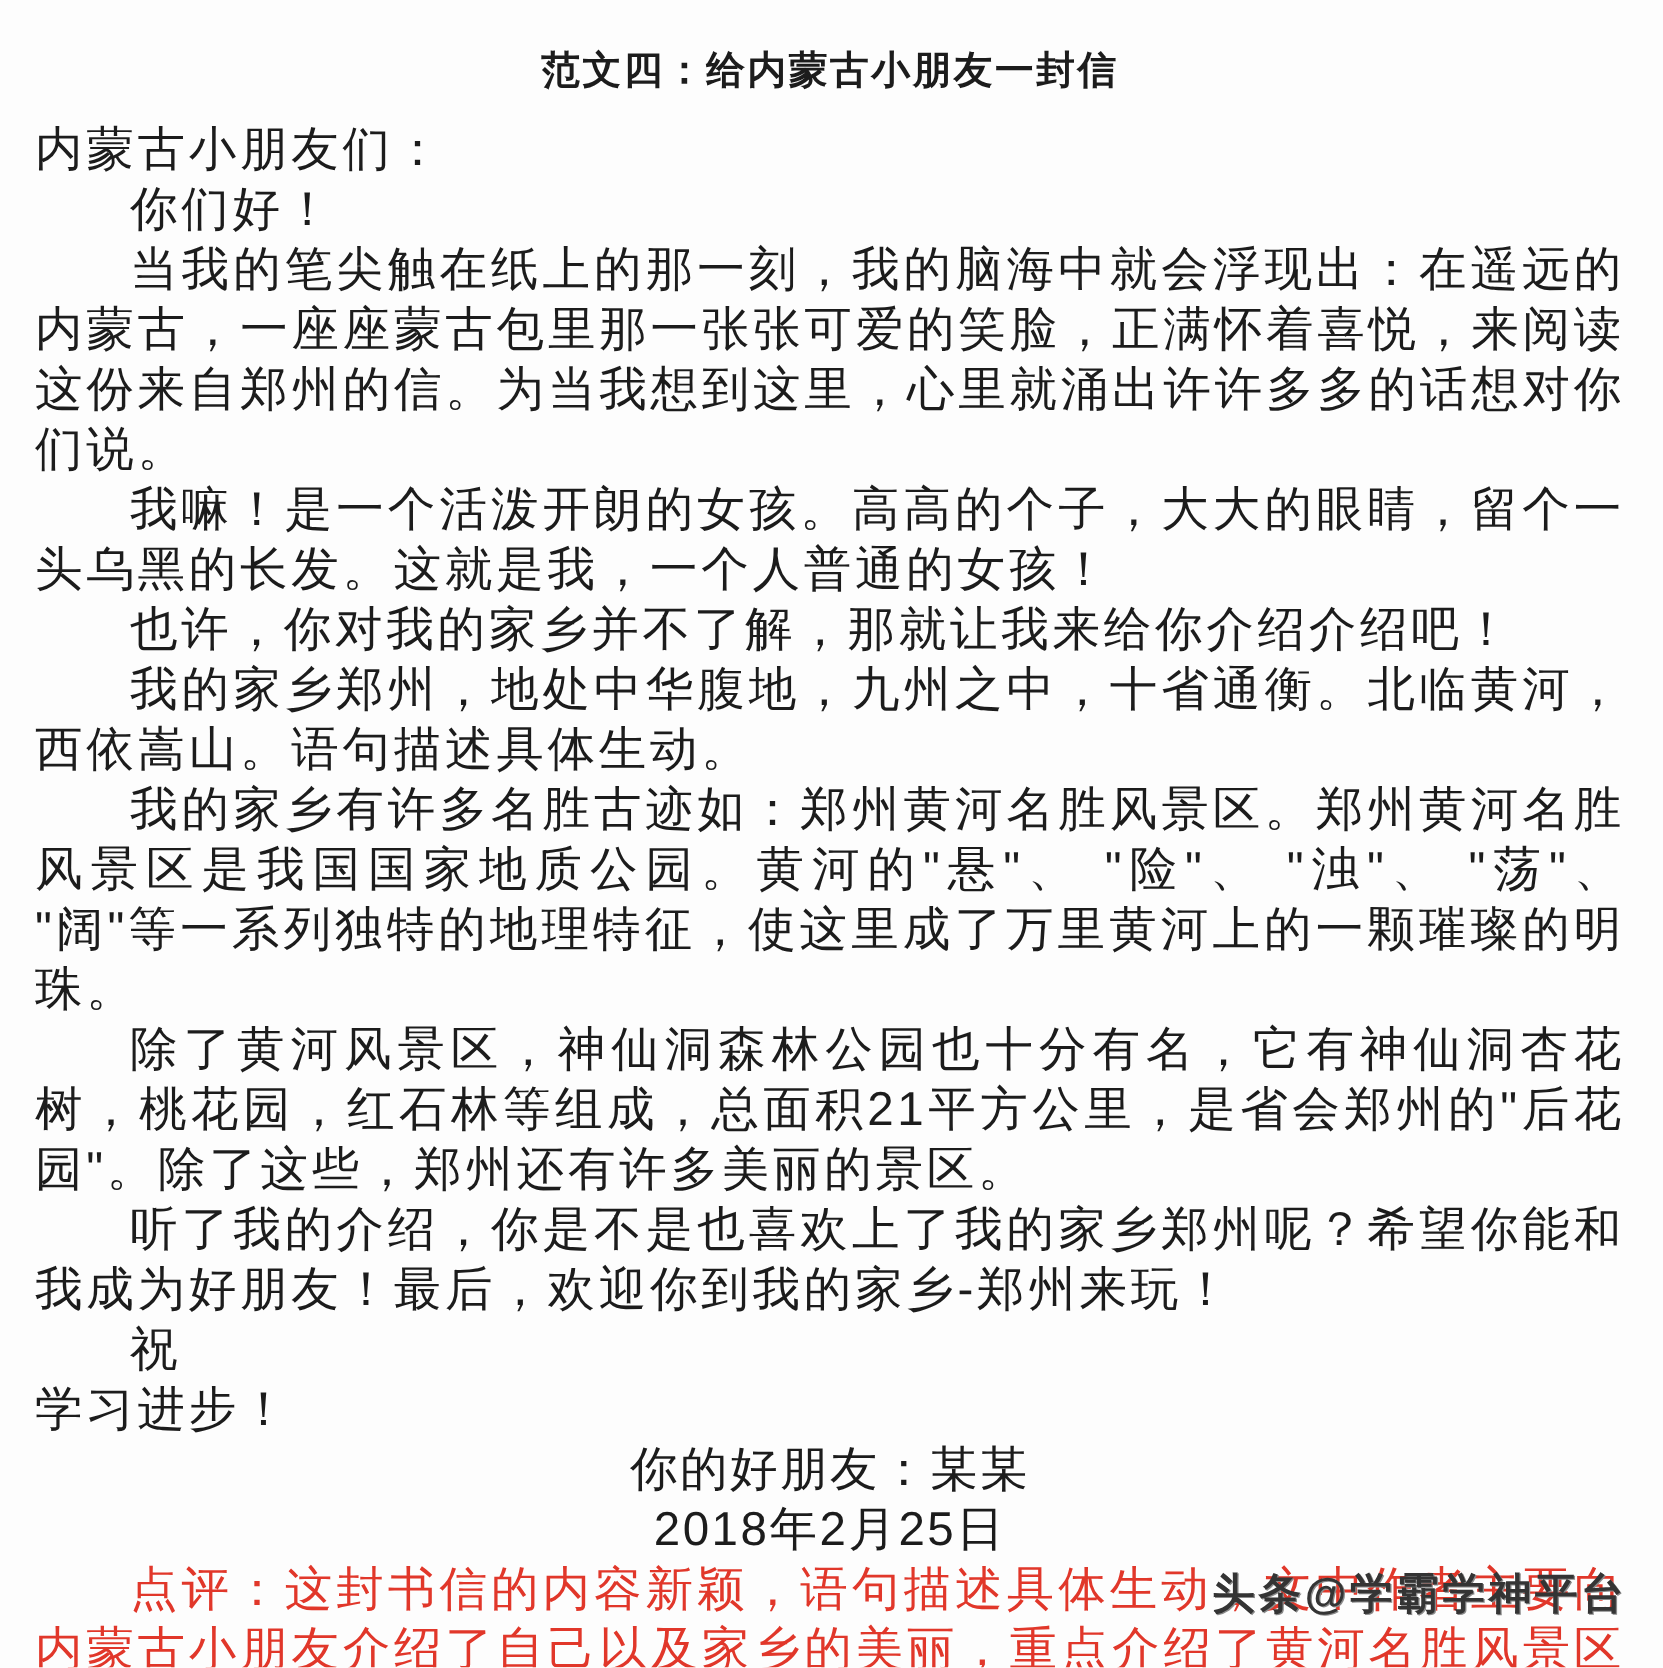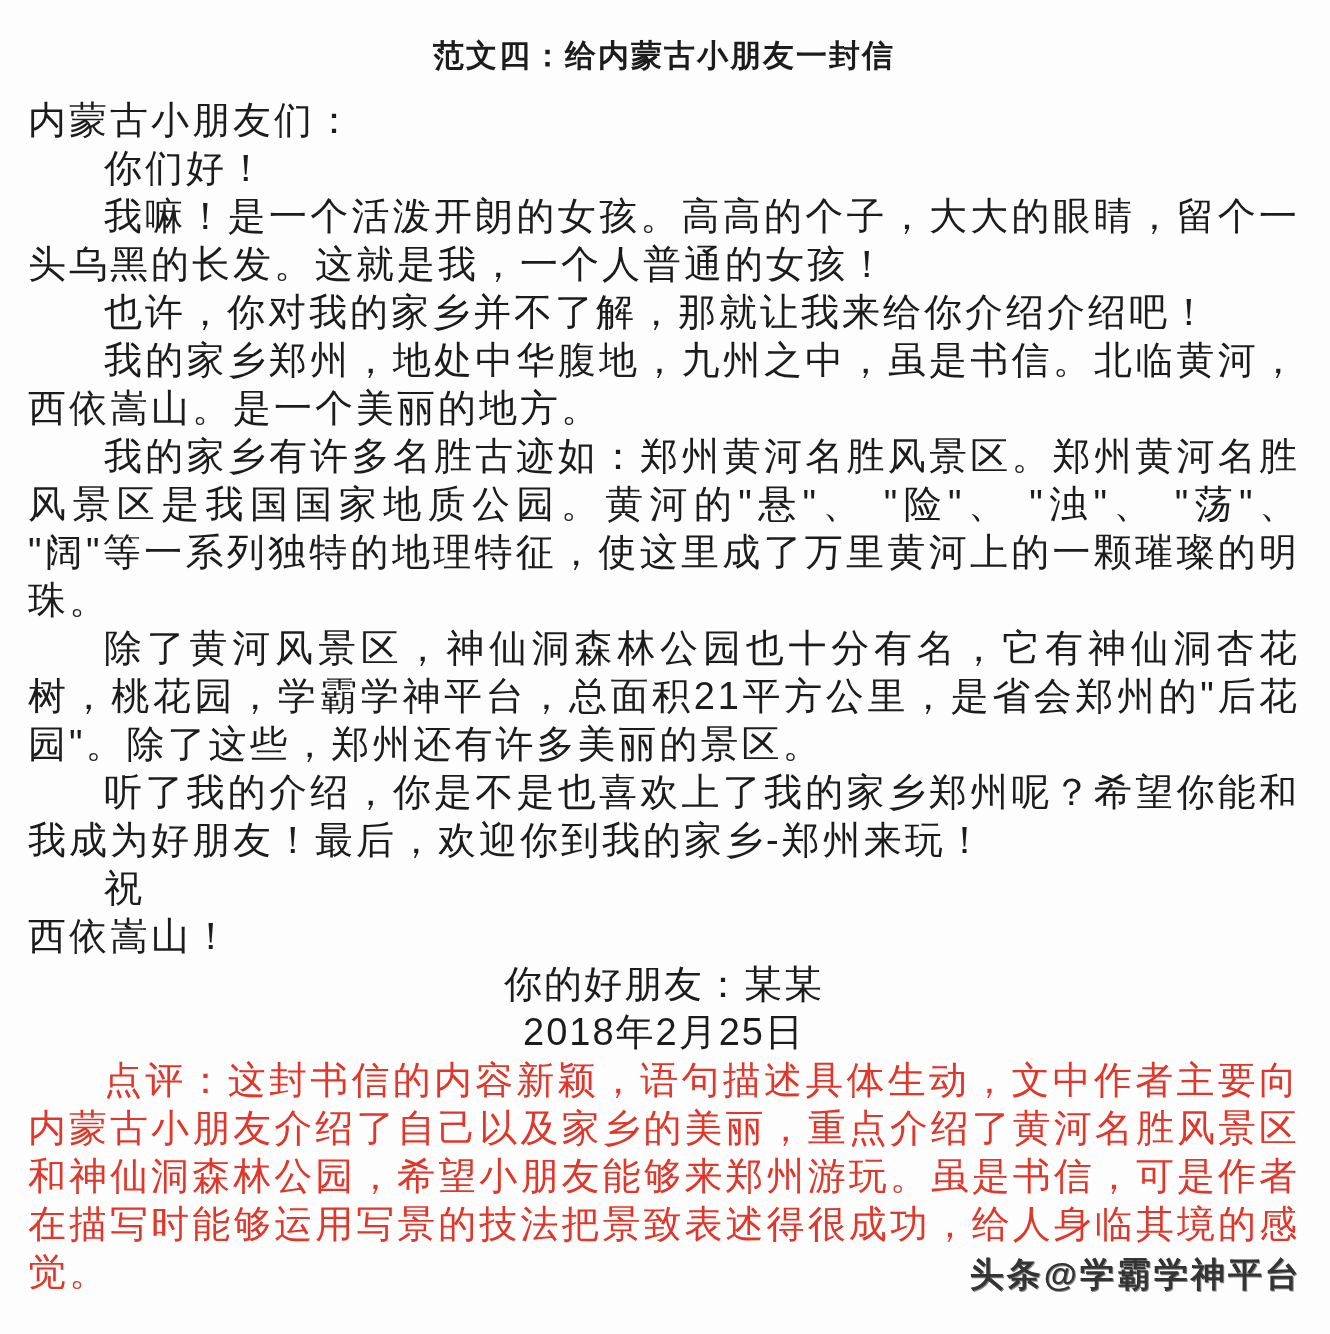--- a/index.html
+++ b/index.html
@@ -57,36 +57,37 @@
 <body>
 
 <div class="page">
 
   <h1 class="essay-title">范文四：给内蒙古小朋友一封信</h1>
 
   <p class="line no-indent">内蒙古小朋友们：</p>
 
   <p class="line indent">你们好！</p>
 
+  <p class="line indent">当我的笔尖触在纸上的那一刻，我的脑海中就会浮现出：在遥远的内蒙古，一座座蒙古包里那一张张可爱的笑脸，正满怀着喜悦，来阅读这份来自郑州的信。为当我想到这里，心里就涌出许许多多的话想对你们说。</p>
 
   <p class="line indent">我嘛！是一个活泼开朗的女孩。高高的个子，大大的眼睛，留个一头乌黑的长发。这就是我，一个人普通的女孩！</p>
 
   <p class="line indent">也许，你对我的家乡并不了解，那就让我来给你介绍介绍吧！</p>
 
-  <p class="line indent">我的家乡郑州，地处中华腹地，九州之中，虽是书信。北临黄河，西依嵩山。是一个美丽的地方。</p>
+  <p class="line indent">我的家乡郑州，地处中华腹地，九州之中，十省通衡。北临黄河，西依嵩山。语句描述具体生动。</p>
 
   <p class="line indent">我的家乡有许多名胜古迹如：郑州黄河名胜风景区。郑州黄河名胜风景区是我国国家地质公园。黄河的"悬"、 "险"、 "浊"、 "荡"、 "阔"等一系列独特的地理特征，使这里成了万里黄河上的一颗璀璨的明珠。</p>
 
-  <p class="line indent">除了黄河风景区，神仙洞森林公园也十分有名，它有神仙洞杏花树，桃花园，学霸学神平台，总面积21平方公里，是省会郑州的"后花园"。除了这些，郑州还有许多美丽的景区。</p>
+  <p class="line indent">除了黄河风景区，神仙洞森林公园也十分有名，它有神仙洞杏花树，桃花园，红石林等组成，总面积21平方公里，是省会郑州的"后花园"。除了这些，郑州还有许多美丽的景区。</p>
 
   <p class="line indent">听了我的介绍，你是不是也喜欢上了我的家乡郑州呢？希望你能和我成为好朋友！最后，欢迎你到我的家乡-郑州来玩！</p>
 
   <p class="line indent">祝</p>
 
-  <p class="line no-indent">西依嵩山！</p>
+  <p class="line no-indent">学习进步！</p>
 
   <p class="line right">你的好朋友：某某</p>
 
   <p class="line right">2018年2月25日</p>
 
   <p class="line indent comment">点评：这封书信的内容新颖，语句描述具体生动，文中作者主要向内蒙古小朋友介绍了自己以及家乡的美丽，重点介绍了黄河名胜风景区和神仙洞森林公园，希望小朋友能够来郑州游玩。虽是书信，可是作者在描写时能够运用写景的技法把景致表述得很成功，给人身临其境的感觉。</p>
 
   <div class="watermark">头条@学霸学神平台</div>
 
 </div>

